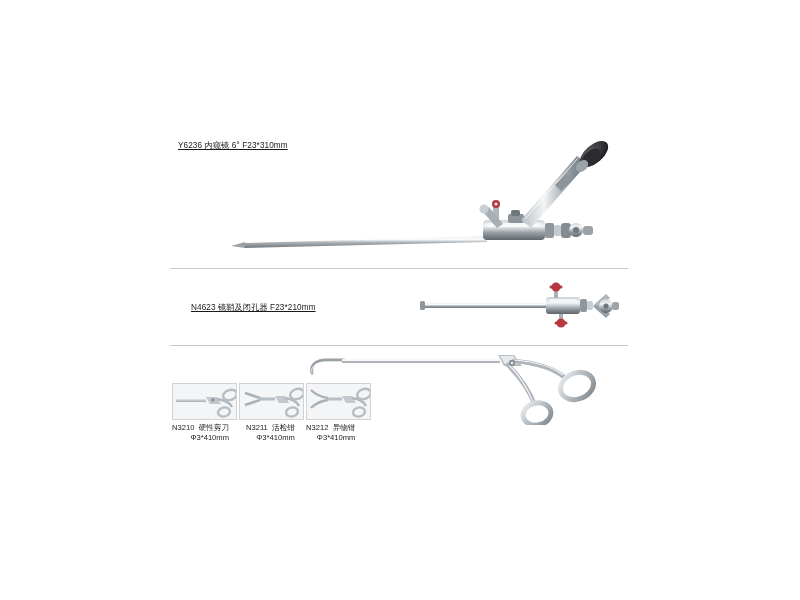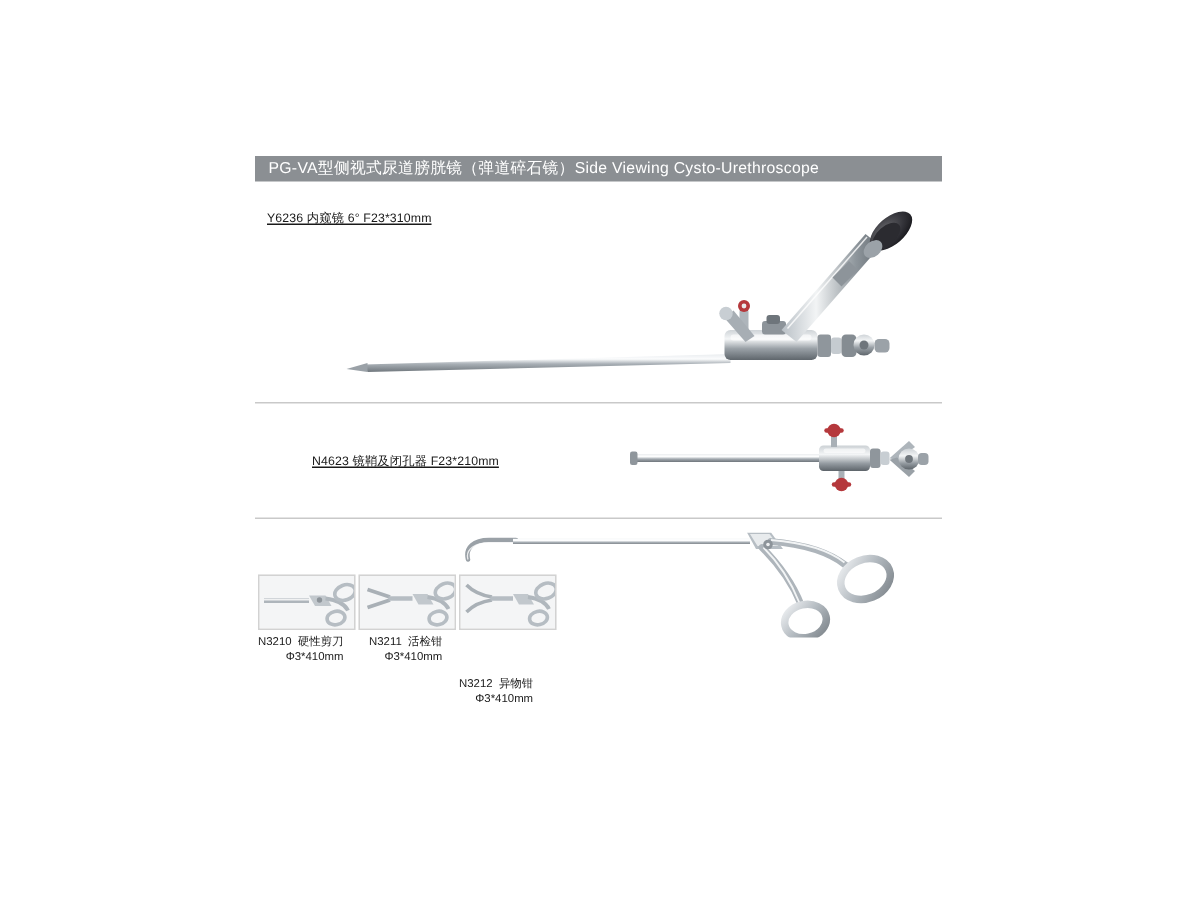--- a/index.html
+++ b/index.html
@@ -53,21 +53,21 @@
   
   .caption {
     position: absolute;
     font-size: 8.2px;
     color: #1a1a1a;
     white-space: nowrap;
     letter-spacing: 0.1px;
     text-decoration: underline;
   }
   .cap-scope { left: 178px; top: 140px; }
-  .cap-sheath { left: 208px; top: 302px; }
+  .cap-sheath { left: 191px; top: 302px; }
 
   
   .img-area {
     position: absolute;
   }
 
   
   .scope-area { left: 225px; top: 140px; width: 395px; height: 120px; }
 
   
@@ -90,32 +90,29 @@
   .thumb-caption {
     position: absolute;
     font-size: 7.6px;
     line-height: 10px;
     color: #1a1a1a;
     white-space: nowrap;
     text-align: right;
   }
   .tc-1 { left: 172px; top: 423px; }
   .tc-2 { left: 246px; top: 423px; }
-  .tc-3 { left: 306px; top: 423px; margin-top: 28px; }
+  .tc-3 { left: 306px; top: 423px; }
 
   .metal-svg { display: block; }
 </style>
 </head>
 <body>
 
 <div class="page">
 
-  <div class="title-bar">
-    <span class="title-text">PG-VA型侧视式尿道膀胱镜（弹道碎石镜）Side Viewing Cysto-Urethroscope</span>
-  </div>
 
   <div class="caption cap-scope">Y6236  内窥镜  6°  F23*310mm</div>
 
   <div class="img-area scope-area">
     <svg class="metal-svg" width="395" height="120" viewBox="0 0 395 120" xmlns="http://www.w3.org/2000/svg">
       <defs>
         <linearGradient id="shaftG" x1="0" y1="0" x2="0" y2="1">
           <stop offset="0%" stop-color="#e9ecef"></stop>
           <stop offset="28%" stop-color="#fbfcfd"></stop>
           <stop offset="55%" stop-color="#a9b0b6"></stop>

